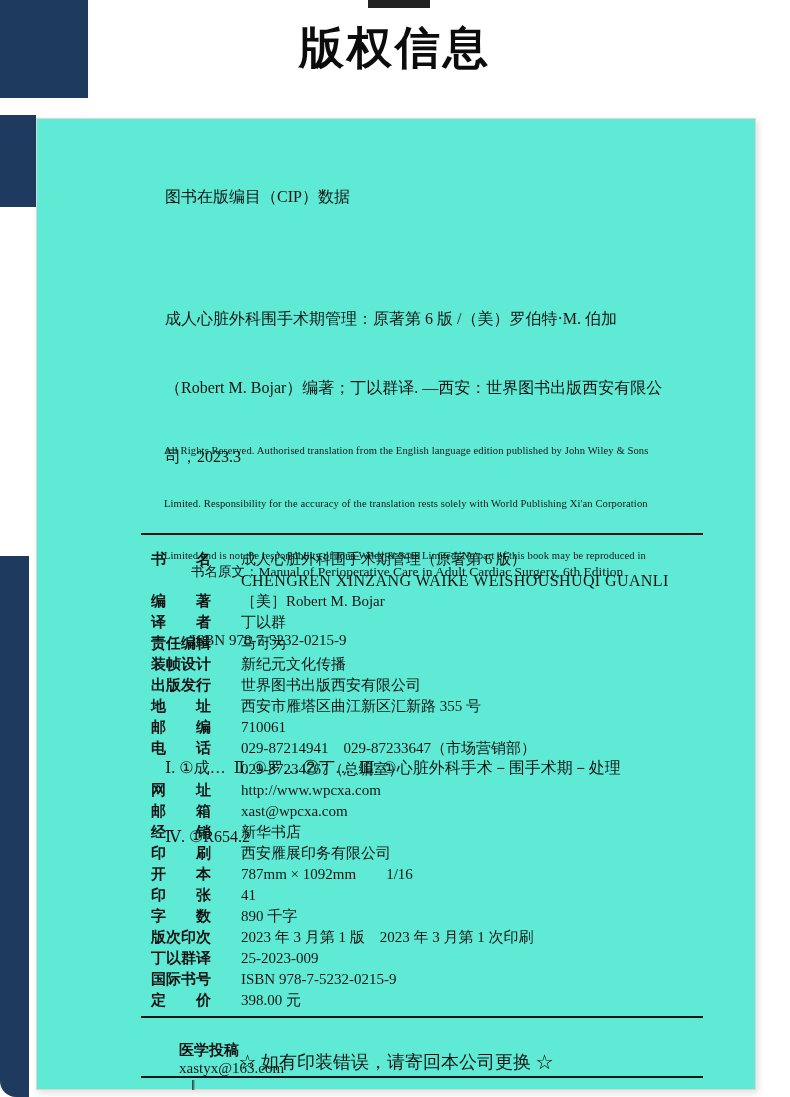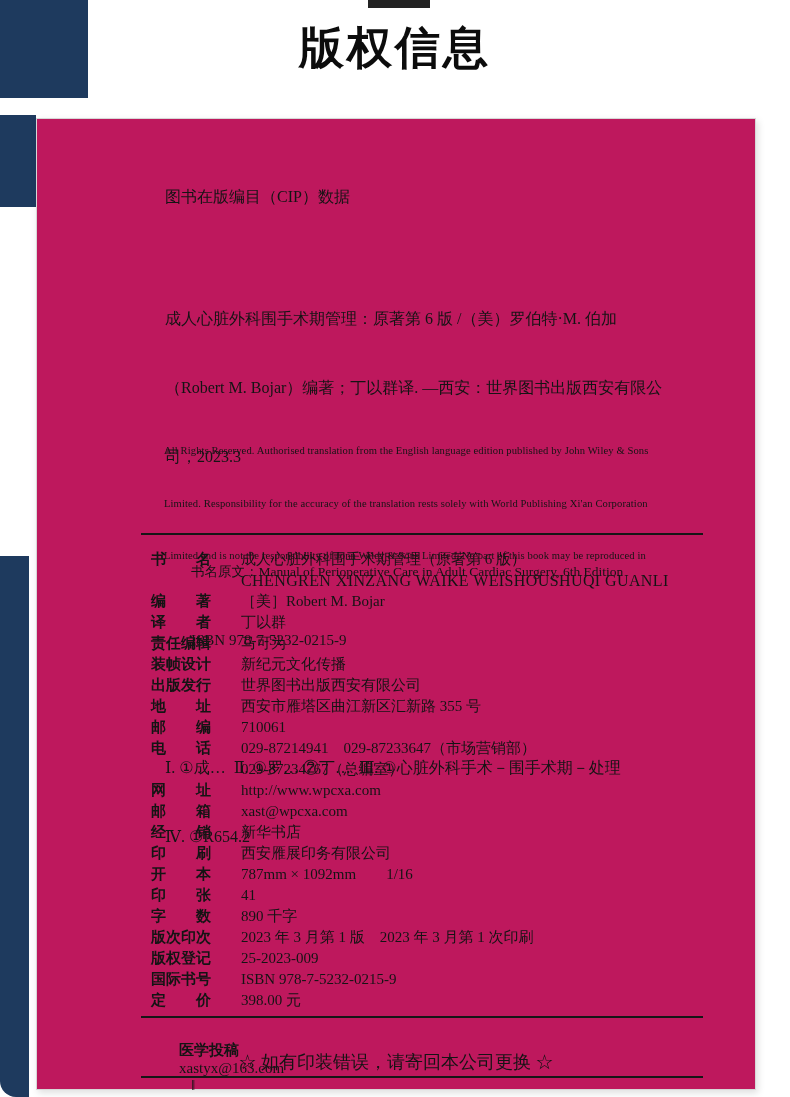--- a/index.html
+++ b/index.html
@@ -12,21 +12,21 @@
     background:var(--accent-navy,#1e3a5e); }
   .top-notch { position:absolute; left:368px; top:0; width:62px; height:8px; background:#232323; }
   .banner-title { position:absolute; top:18px; left:0; right:0; text-align:center;
     font-family:Liberation Serif, serif; font-weight:bold;
     font-size:45px; letter-spacing:3px; color:#0c0c0c; }
   .side-accent { position:absolute; left:0; background:var(--accent-navy,#1e3a5e); }
   .side-accent.upper { top:115px; width:36px; height:92px; }
   .side-accent.lower { top:556px; width:29px; bottom:0; border-bottom-left-radius:16px; }
 
   .page { position:absolute; left:36px; top:118px; width:720px; height:972px;
-    background:#be185d; border:1px solid #d7d7d7;
+    background:#5eead4; border:1px solid #d7d7d7;
     box-shadow:2px 3px 7px rgba(0,0,0,0.13); }
 
   .cip { position:absolute; top:20px; left:128px; right:30px;
     font-size:16px; line-height:23px; white-space:pre; }
   .cip-entry { margin-top:7px; }
   .cip-indent { padding-left:26px; }
   .cip-orig { font-size:13.5px; }
   .cip-isbn { font-size:15px; }
   .cip-class { margin-top:12px; }
   .cip-registry { margin-top:9px; }
@@ -155,21 +155,21 @@
     </div>
     <div class="row">
       <span class="lbl">字　　数</span>
       <span class="val">890 千字</span>
     </div>
     <div class="row">
       <span class="lbl">版次印次</span>
       <span class="val">2023 年 3 月第 1 版　2023 年 3 月第 1 次印刷</span>
     </div>
     <div class="row">
-      <span class="lbl">版权登记</span>
+      <span class="lbl">丁以群译</span>
       <span class="val">25-2023-009</span>
     </div>
     <div class="row">
       <span class="lbl">国际书号</span>
       <span class="val">ISBN 978-7-5232-0215-9</span>
     </div>
     <div class="row">
       <span class="lbl">定　　价</span>
       <span class="val">398.00 元</span>
     </div>

